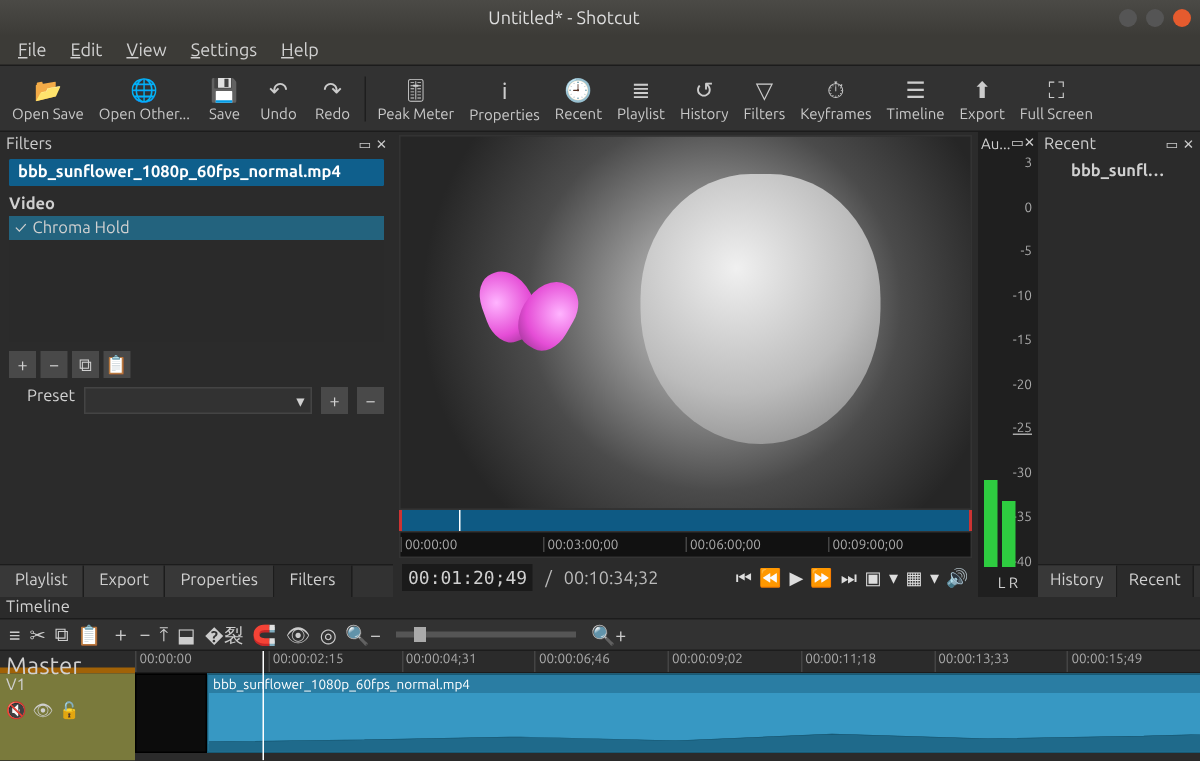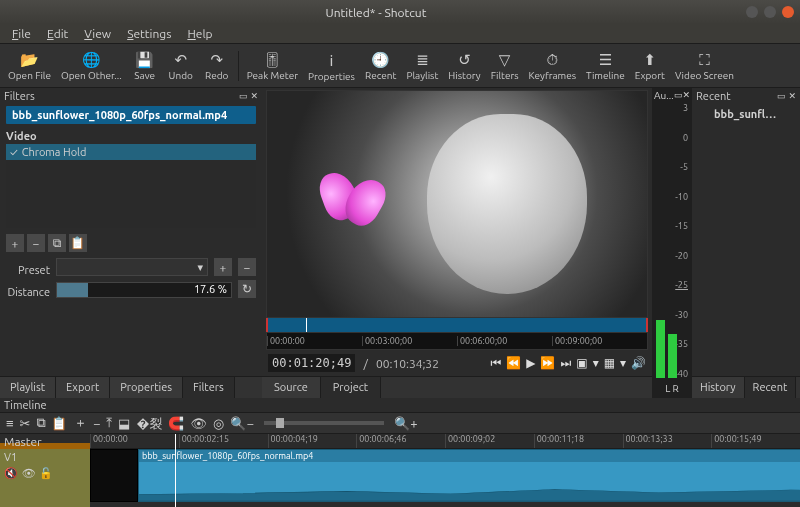--- a/index.html
+++ b/index.html
@@ -32,21 +32,21 @@
 .ptitle { font-size: 11px; padding: 2px 4px; color: #ccc; display:flex; justify-content:space-between; align-items:center; }
 .ptitle .ctrls { display:flex; gap:3px; }
 .ctrls span { font-size:9px; cursor:pointer; }
 .clipname { background: #0f5f8c; margin: 2px 6px; padding: 3px 6px; font-weight: bold; color: #fff; font-size: 11px; border-radius: 1px; }
 .flist { margin: 2px 6px; }
 .fhdr { font-weight: bold; font-size: 11px; padding: 2px 0; }
 .frow { background: #23637e; padding: 2px 4px; font-size: 11px; display:flex; align-items:center; gap:4px; }
 .flistbox { height: 68px; background: #2a2a2a; }
 .fbtns { display: flex; gap: 3px; padding: 4px 6px; }
 .fbtns .sq { width: 18px; height: 18px; background: #494949; display:flex; align-items:center; justify-content:center; font-size:12px; cursor:pointer; }
-.formrow { display: flex; align-items: flex-end; gap: 6px; padding: 2px 6px; font-size: 11px; }
+.formrow { display: flex; align-items: flex-start; gap: 6px; padding: 2px 6px; font-size: 11px; }
 .formrow .lbl { width: 44px; text-align: right; }
 .combo { flex:1; height:18px; background:#323232; border:1px solid #444; display:flex; align-items:center; justify-content:flex-end; padding:0 4px; }
 .swatch { width:18px; height:16px; background:#ff5fff; border:1px solid #222; }
 .slider { flex:1; height:16px; background:#1a1a1a; position:relative; border:1px solid #444; }
 .slider .fill { height:100%; background:#4e7a8f; }
 .slider .val { position:absolute; right:4px; top:0; font-size:11px; color:#fff; }
 .smbtn { width:18px; height:18px; background:#494949; display:flex; align-items:center; justify-content:center; font-size:12px; cursor:pointer; }
 
 .lefttabs { height:22px; display:flex; border-top:1px solid #1c1c1c; background:#323232; }
 .lefttabs .tab { padding:4px 10px; font-size:11px; background:#2b2b2b; border-right:1px solid #1c1c1c; }
@@ -98,21 +98,21 @@
 
 .tlwrap { height:109px; background:#2b2b2b; display:flex; flex-direction:column; }
 .tltitle { font-size:11px; padding:1px 4px; }
 .tltools { height:22px; background:#323232; display:flex; align-items:center; gap:6px; padding:0 6px; font-size:13px; border-top:1px solid #1c1c1c; border-bottom:1px solid #1c1c1c; }
 .tltools span { cursor:pointer; color:#ccc; }
 .tltools .zsl { width:120px; height:4px; background:#555; position:relative; margin:0 4px; }
 .tltools .zsl .kn { position:absolute; width:8px; height:10px; background:#aaa; top:-3px; left:10%; }
 
 .tlbody { flex:1; display:flex; overflow:hidden; }
 .tlleft { width:90px; background:#2b2b2b; }
-.mrow { height:15px; font-size:12px; padding:1px 4px; border-bottom:6px solid #a16207; }
+.mrow { height:15px; font-size:16px; padding:1px 4px; border-bottom:4px solid #a16207; }
 .trow { height:71px; background:#7a7a3c; border-bottom:1px solid #1c1c1c; padding:2px 4px; font-size:11px; }
 .trow .ticons { font-size:11px; margin-top:4px; display:flex; gap:4px; }
 .tlright { flex:1; position:relative; overflow:hidden; }
 .ruler { height:15px; background:#2b2b2b; display:flex; font-size:9px; color:#aaa; border-bottom:1px solid #1c1c1c; position:relative; }
 .ruler div { flex:1; border-left:1px solid #444; padding-left:2px; overflow:hidden; }
 .clip { position:absolute; top:15px; height:53px; background:#3798c3; border:1px solid #185a75; overflow:hidden; }
 .clip .cname { font-size:9px; background:#2a7da3; padding:1px 3px; color:#fff; white-space:nowrap; }
 .clip .wave { position:absolute; bottom:0; left:0; right:0; height:26px; background: linear-gradient(to top, #1f6a8b 20%, #3798c3 20%); }
 .wave svg { width:100%; height:100%; }
 .blackclip { position:absolute; top:15px; left:0; width:48px; height:53px; background:#0c0c0c; border:1px solid #000; }
@@ -134,21 +134,21 @@
     <span><u>F</u>ile</span>
     <span><u>E</u>dit</span>
     <span><u>V</u>iew</span>
     <span><u>S</u>ettings</span>
     <span><u>H</u>elp</span>
   </div>
 
 <div class="toolbar" id="toolbar">
     <div class="tbtn">
       <div class="ic">📂</div>
-      <div class="lb">Open File</div>
+      <div class="lb">Open Save</div>
     </div>
     <div class="tbtn">
       <div class="ic">🌐</div>
       <div class="lb">Open Other...</div>
     </div>
     <div class="tbtn">
       <div class="ic">💾</div>
       <div class="lb">Save</div>
     </div>
     <div class="tbtn">
@@ -191,21 +191,21 @@
     <div class="tbtn">
       <div class="ic">☰</div>
       <div class="lb">Timeline</div>
     </div>
     <div class="tbtn">
       <div class="ic">⬆</div>
       <div class="lb">Export</div>
     </div>
     <div class="tbtn">
       <div class="ic">⛶</div>
-      <div class="lb">Video Screen</div>
+      <div class="lb">Full Screen</div>
     </div>
   </div>
 
 <div class="mainrow">
 
   <div class="filtpanel">
     <div class="ptitle">
         <span>Filters</span>
       <span class="ctrls">
           <span>▭</span>
@@ -227,28 +227,20 @@
       <div class="sq">⧉</div>
       <div class="sq">📋</div>
     </div>
     <div class="formrow">
       <div class="lbl">Preset</div>
       <div class="combo">
           <span>▾</span>
         </div>
       <div class="smbtn">+</div>
       <div class="smbtn">−</div>
-    </div>
-    <div class="formrow">
-      <div class="lbl">Distance</div>
-      <div class="slider">
-        <div class="fill" id="distfill" style="width: 17.6%;"></div>
-        <div class="val">17.6 %</div>
-      </div>
-      <div class="smbtn">↻</div>
     </div>
     <div style="flex:1"></div>
     <div class="lefttabs" id="lefttabs">
         <div class="tab inact">Playlist</div>
         <div class="tab inact">Export</div>
         <div class="tab inact">Properties</div>
         <div class="tab">Filters</div>
       </div>
   </div>
 
@@ -279,24 +271,20 @@
         <span>▶</span>
         <span>⏩</span>
         <span>⏭</span>
         <span>▣</span>
         <span>▾</span>
         <span>▦</span>
         <span>▾</span>
         <span>🔊</span>
       </div>
     </div>
-    <div class="ctabs" id="ctabs">
-        <div class="tab">Source</div>
-        <div class="tab act">Project</div>
-      </div>
   </div>
 
   <div class="aumeter">
     <div class="atitle">
         <span>Au...</span>
         <span style="font-size:9px">▭✕</span>
       </div>
     <div class="scale" id="ascale">
         <div style="top: 0%;">3</div>
         <div style="top: 10%;">0</div>
@@ -364,21 +352,21 @@
           <span>🔇</span>
           <span>👁</span>
           <span>🔓</span>
         </div>
       </div>
     </div>
     <div class="tlright">
       <div class="ruler" id="tlruler">
           <div>00:00:00</div>
           <div>00:00:02:15</div>
-          <div>00:00:04;19</div>
+          <div>00:00:04;31</div>
           <div>00:00:06;46</div>
           <div>00:00:09;02</div>
           <div>00:00:11;18</div>
           <div>00:00:13;33</div>
           <div>00:00:15;49</div>
         </div>
       <div class="blackclip"></div>
       <div class="clip" id="tlclip" style="left: 48px; width: 2600px;">
         <div class="cname">bbb_sunflower_1080p_60fps_normal.mp4</div>
         <div class="wave">

